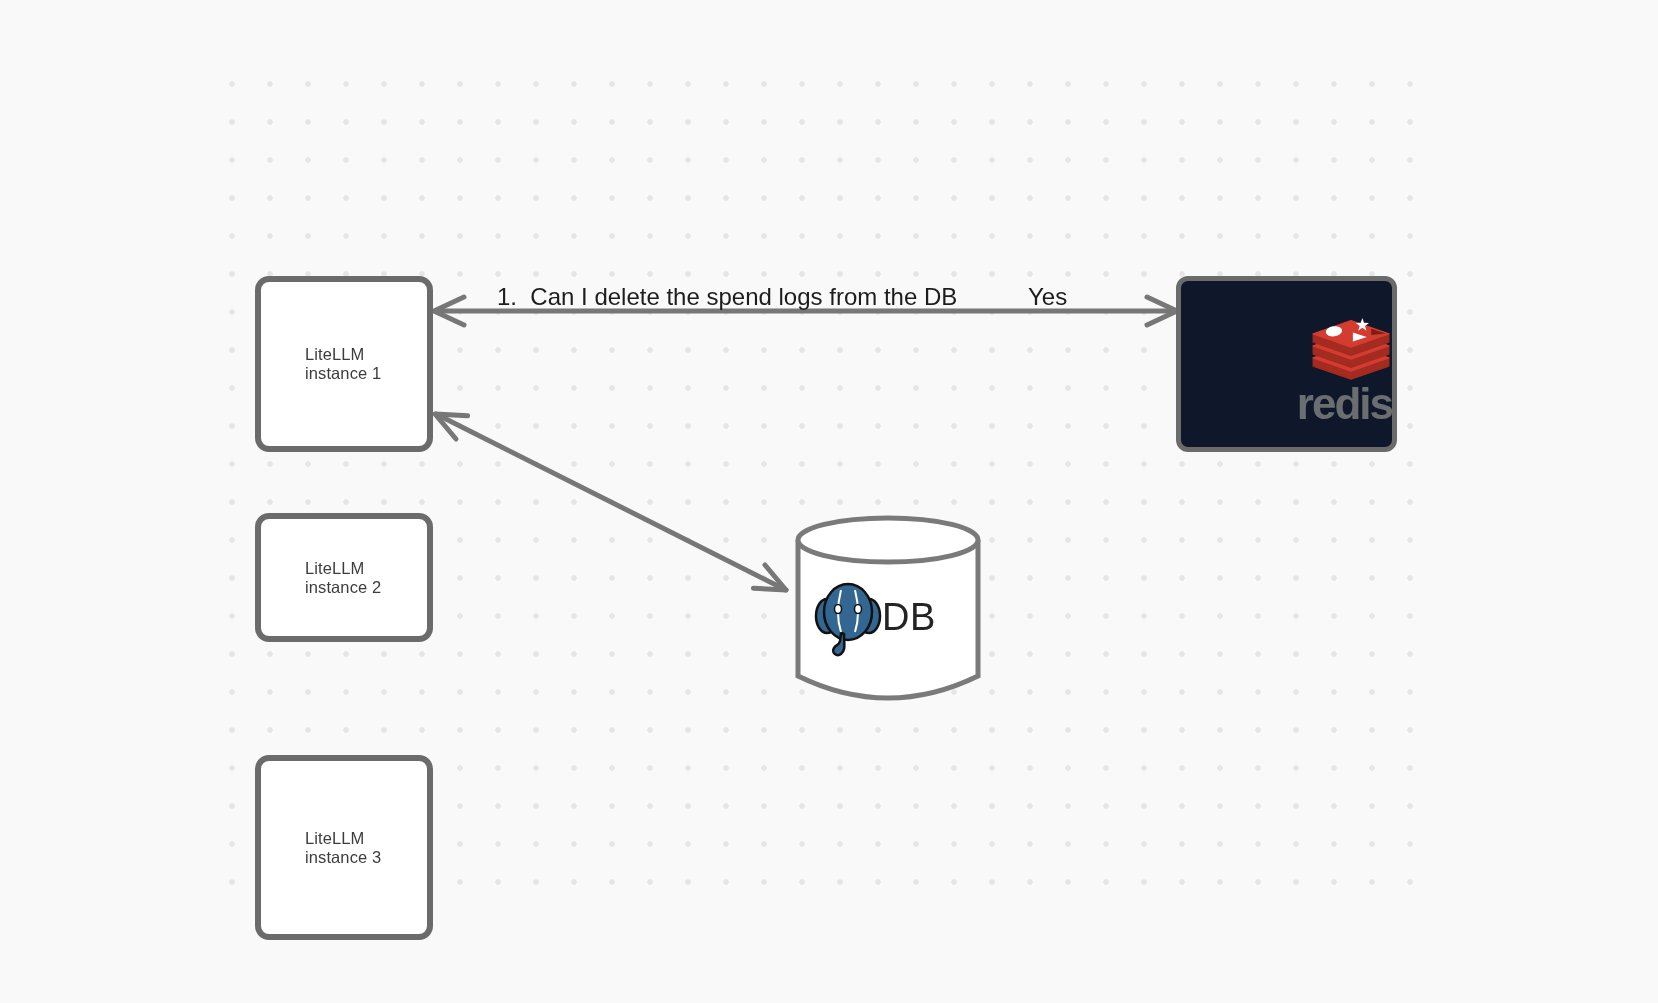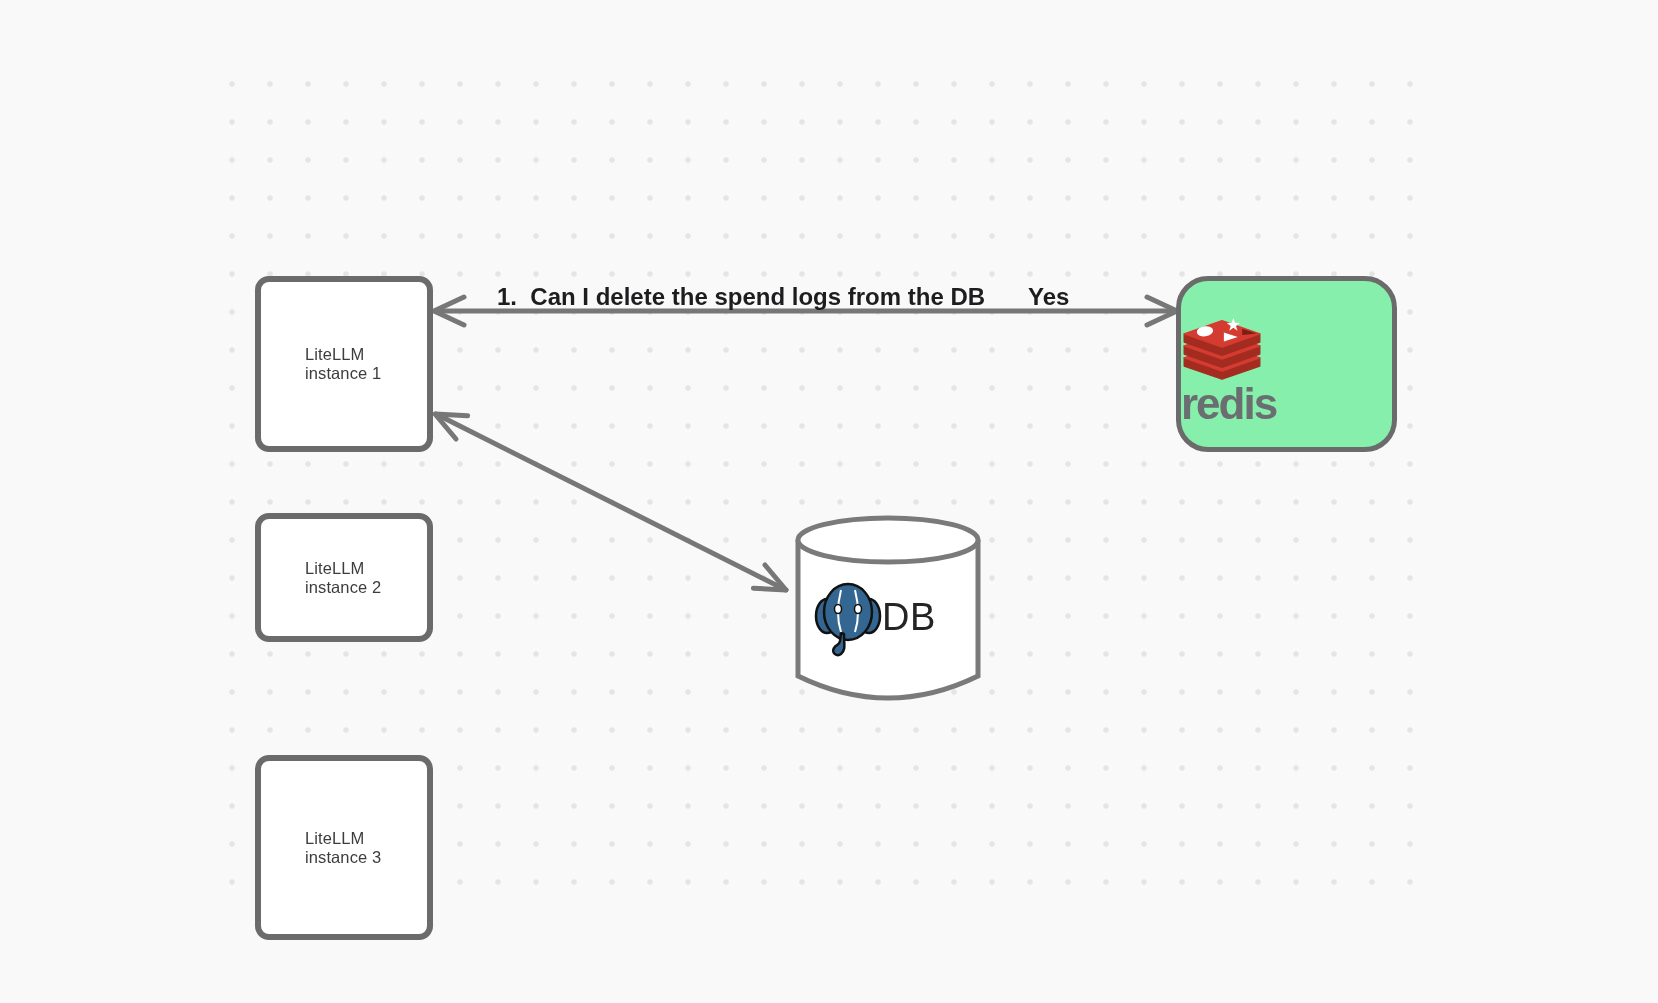--- a/index.html
+++ b/index.html
@@ -17,30 +17,30 @@
     position:absolute;left:255px;width:178px;height:176px;box-sizing:border-box;
     background:#ffffff;border:6px solid #6b6b6b;border-radius:14px;
     display:flex;align-items:center;justify-content:center;
     font-size:16.5px;color:#3d3d3d;letter-spacing:0.1px;padding-left:44px;
   }
   #inst1{top:276px;}
   #inst2{top:513px;height:129px;}
   #inst3{top:755px;height:185px;}
   #redis-node{
     position:absolute;left:1176px;top:276px;width:221px;height:176px;box-sizing:border-box;
-    background:#86efac;border:5px solid #6b6b6b;border-radius:32px;
-    display:flex;flex-direction:column;align-items:flex-start;justify-content:flex-start;
+    background:#0f172a;border:5px solid #6b6b6b;border-radius:12px;
+    display:flex;flex-direction:column;align-items:flex-end;justify-content:flex-start;
     padding-top:36px;
   }
   #redis-word{
     font-size:44px;font-weight:700;color:#6b6e70;line-height:1;
     letter-spacing:-2px;margin-top:1px;
   }
   .arrow-label{
-    position:absolute;font-size:24px;font-weight:700;color:#1d1d1f;
+    position:absolute;font-size:24px;font-weight:400;color:#1d1d1f;
     line-height:28px;white-space:pre;
   }
   #label1{left:497px;top:283px;}
   #label1-yes{left:1028px;top:283px;}
   #label2{left:573px;top:457px;}
   #cylinder{position:absolute;left:793px;top:508px;}
   #elephant{position:absolute;left:814px;top:578px;}
   #db-label{
     position:absolute;left:882px;top:598px;font-size:38px;line-height:39px;
     color:#242424;font-weight:400;letter-spacing:0.5px;

